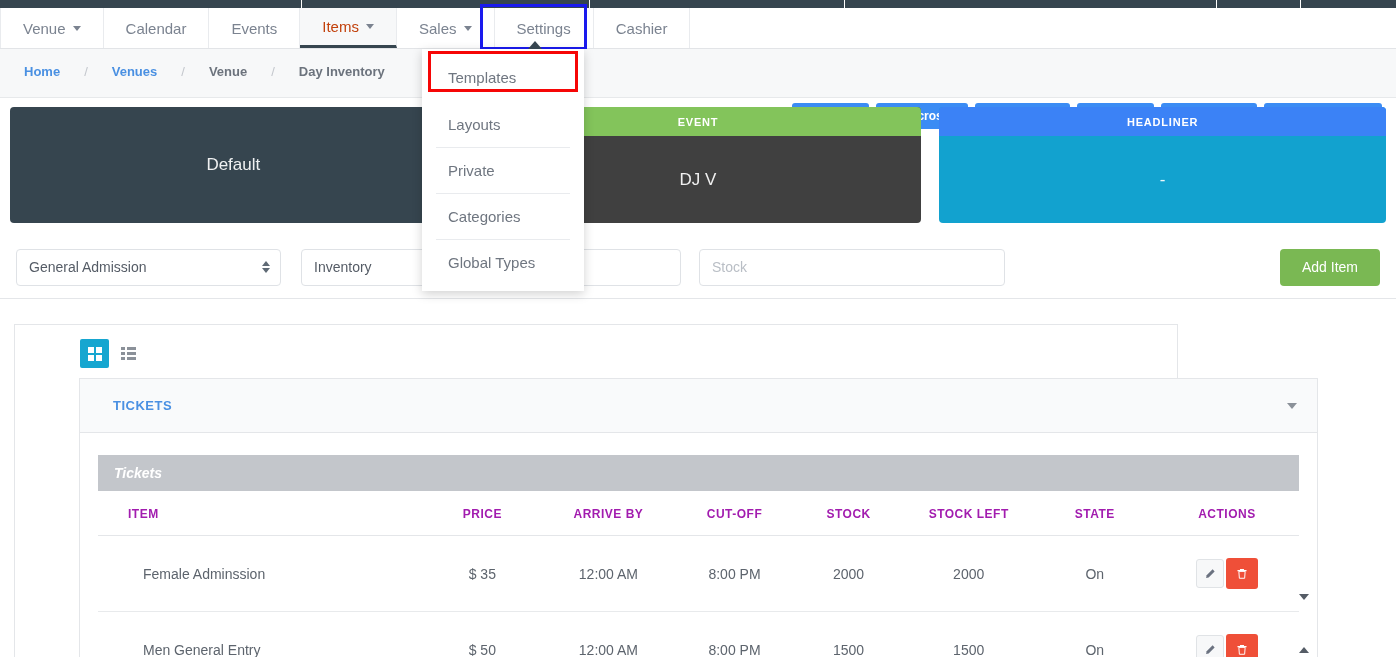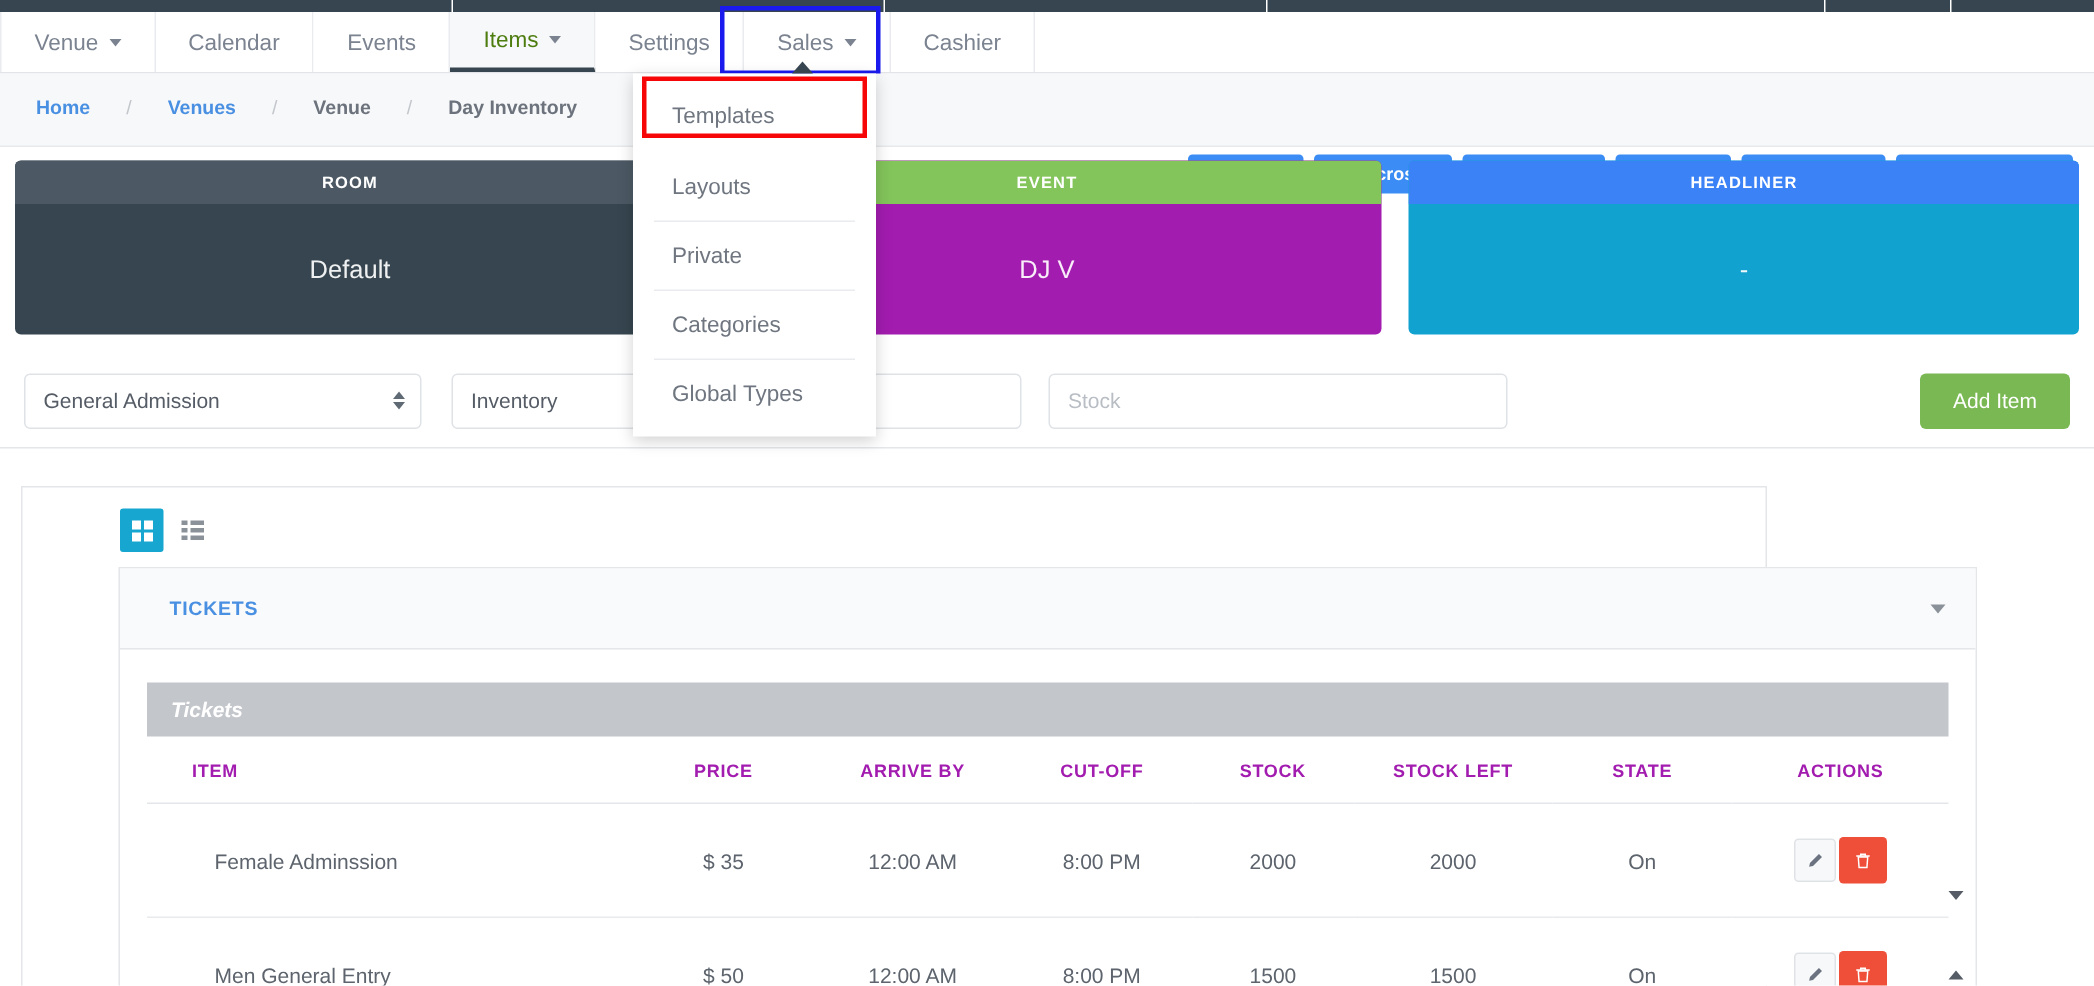--- a/index.html
+++ b/index.html
@@ -38,21 +38,21 @@
     color: #7b8390;
     border-right: 1px solid #e9ebee;
     background: #ffffff;
     cursor: pointer;
     position: relative;
     white-space: nowrap;
   }
   .navitem.first { border-left: 1px solid #e9ebee; }
   .navitem.active {
     background: #f7f8f9;
-    color: #4d7c0f;
+    color: #c2410c;
     border-bottom: 3px solid #36454f;
   }
   .caret {
     display: inline-block;
     margin-left: 7px;
     width: 0; height: 0;
     border-left: 4.5px solid transparent;
     border-right: 4.5px solid transparent;
     border-top: 5px solid #7b8390;
   }
@@ -161,21 +161,21 @@
   }
   .panel-body {
     flex: 1;
     display: flex; align-items: center; justify-content: center;
     font-size: 17px;
     color: rgba(255,255,255,.92);
   }
   .panel.room .panel-head { background: #4c5964; }
   .panel.room { background: #36454f; }
   .panel.event .panel-head { background: #83c45b; }
-  .panel.event { background: #a21caf; }
+  .panel.event { background: #404040; }
   .panel.headliner .panel-head { background: #3b82f6; }
   .panel.headliner { background: #12a2cf; }
 
   
   .formrow {
     position: absolute; top: 236px; left: 0;
     width: 1396px; height: 63px;
     background: #ffffff;
     border-bottom: 1px solid #e4e6e9;
     display: flex; align-items: center;
@@ -391,25 +391,25 @@
       <span>Calendar</span>
     </div>
     <div class="navitem">
       <span>Events</span>
     </div>
     <div class="navitem active">
       <span>Items</span>
       <span class="caret"></span>
     </div>
     <div class="navitem">
-      <span>Settings</span>
-    </div>
-    <div class="navitem">
       <span>Sales</span>
       <span class="caret"></span>
+    </div>
+    <div class="navitem">
+      <span>Settings</span>
     </div>
     <div class="navitem">
       <span>Cashier</span>
     </div>
   </div>
 
   <div class="nav-highlight" style="left:480px;top:4px;width:107px;height:46px;"></div>
 
   <div class="crumbbar">
     <div class="crumbs">
@@ -457,21 +457,20 @@
           <rect x="7.5" y="8" width="2" height="2" fill="#fff"></rect>
           <rect x="11" y="8" width="2" height="2" fill="#fff"></rect>
         </svg>
         <span>Duplicate Day</span>
       </button>
     </div>
   </div>
 
   <div class="panels">
     <div class="panel room">
-      <div class="panel-head">ROOM</div>
       <div class="panel-body">Default</div>
     </div>
     <div class="panel event">
       <div class="panel-head">EVENT</div>
       <div class="panel-body">DJ V</div>
     </div>
     <div class="panel headliner">
       <div class="panel-head">HEADLINER</div>
       <div class="panel-body">-</div>
     </div>

